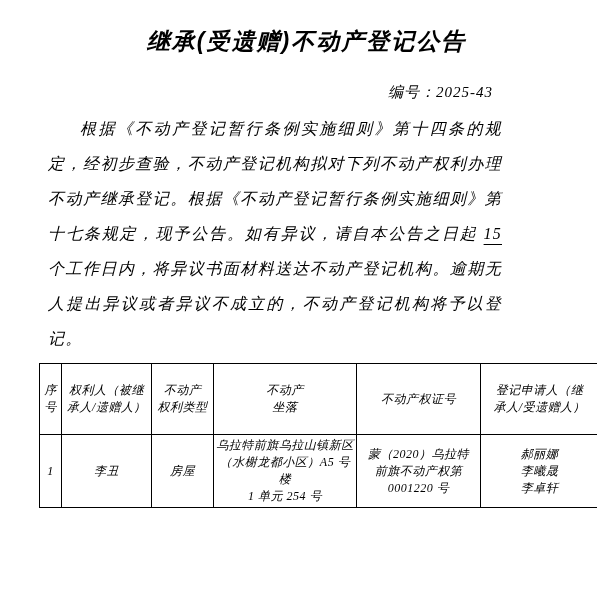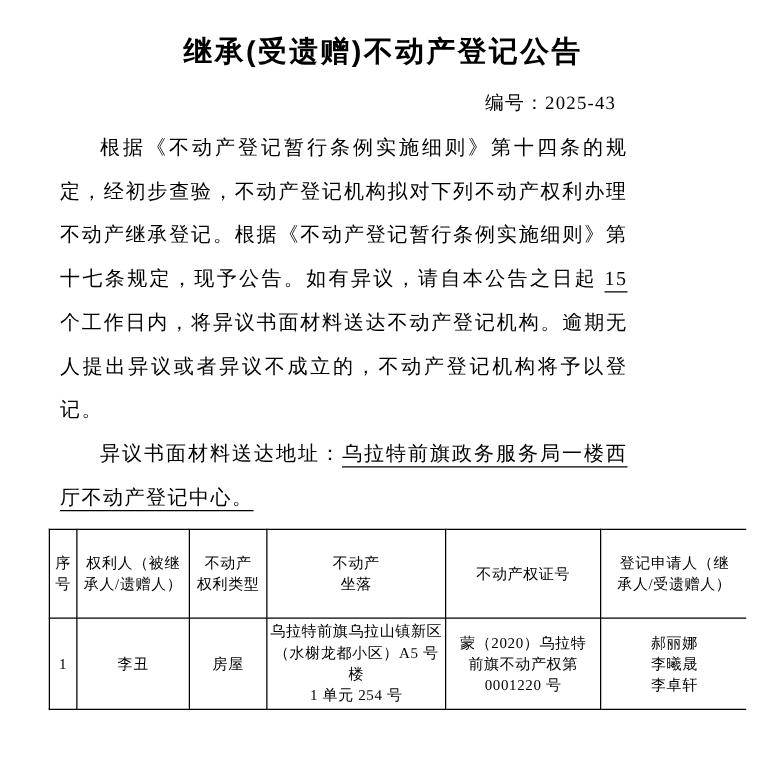--- a/index.html
+++ b/index.html
@@ -6,32 +6,33 @@
   html, body { background: #ffffff; }
   .page {
     position: relative;
     width: 581px;
     height: 615px;
     margin: 0 auto;
     background: #ffffff;
     color: #1a1a1a;
     font-family: "Liberation Serif", "DejaVu Serif", serif;
     overflow: hidden;
+    font-style: italic;
   }
   .doc-title {
     margin-top: 26px;
     text-align: center;
     font-family: "Liberation Sans", "DejaVu Sans", sans-serif;
     font-weight: bold;
     font-size: 23px;
     letter-spacing: 2px;
     color: #000000;
   }
   .doc-number {
-    margin-top: 16px;
+    margin-top: 26px;
     padding-left: 372px;
     font-size: 15px;
     letter-spacing: 1px;
     color: #000000;
   }
   .notice-body {
     margin-top: 9px;
     padding: 0 95px 0 32px;
     font-size: 16px;
     line-height: 35px;
@@ -79,21 +80,20 @@
 
 <div class="page">
 
   <h1 class="doc-title">继承(受遗赠)不动产登记公告</h1>
 
   <div class="doc-number">编号：2025-43</div>
 
   <div class="notice-body">
     <p><span>根据《不动产登记暂行条例实施细则》第十四条的规定，经初步查验，不动产登记机构拟对下列不动产权利办理不动产继承登记。根据《不动产登记暂行条例实施细则》第十七条规定，现予公告。如有异议，请自本公告之日起 </span><span class="u">15</span><span> 个工作日内，将异议书面材料送达不动产登记机构。逾期无人提出异议或者异议不成立的，不动产登记机构将予以登记。</span></p>
 
-    <p><span>异议书面材料送达地址：</span><span class="u">乌拉特前旗政务服务局一楼西厅不动产登记中心。</span></p>
 
   </div>
 
   <table class="property-table">
     <colgroup>
       <col class="c1">
         <col class="c2">
         <col class="c3">
       <col class="c4">
         <col class="c5">

